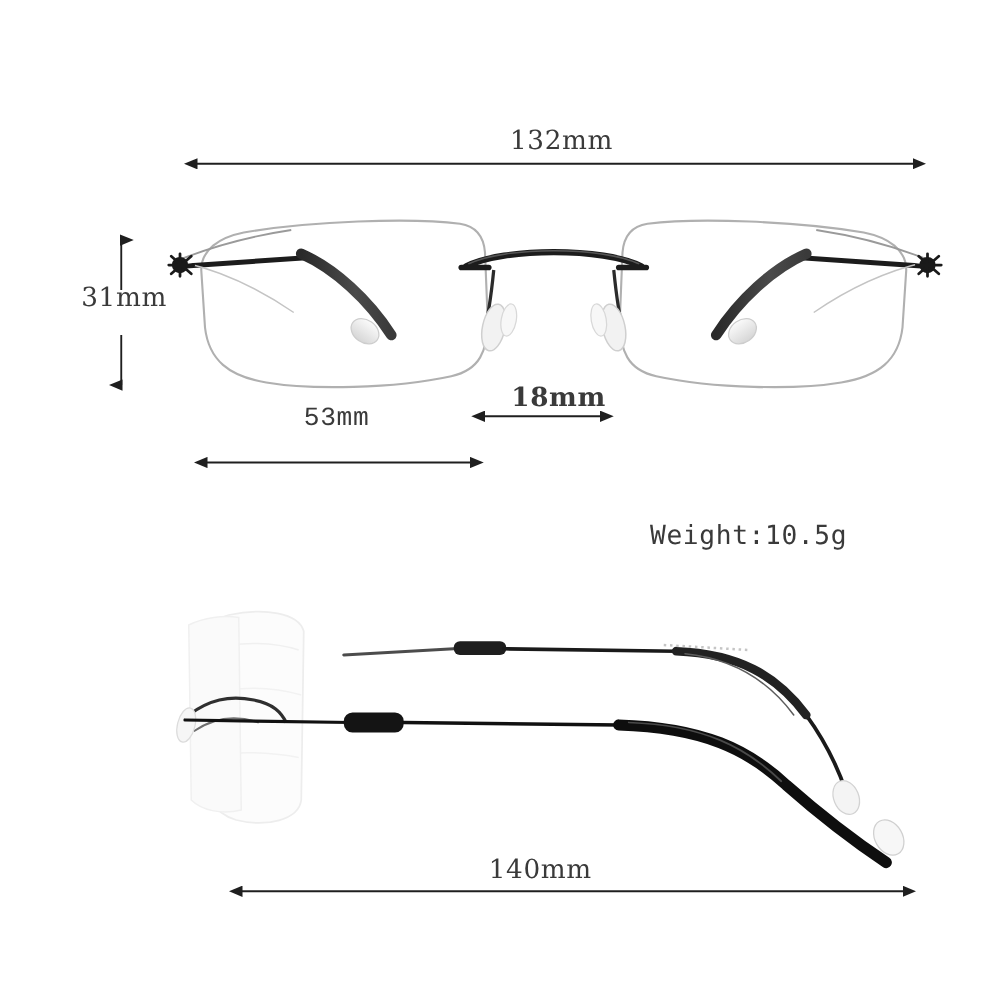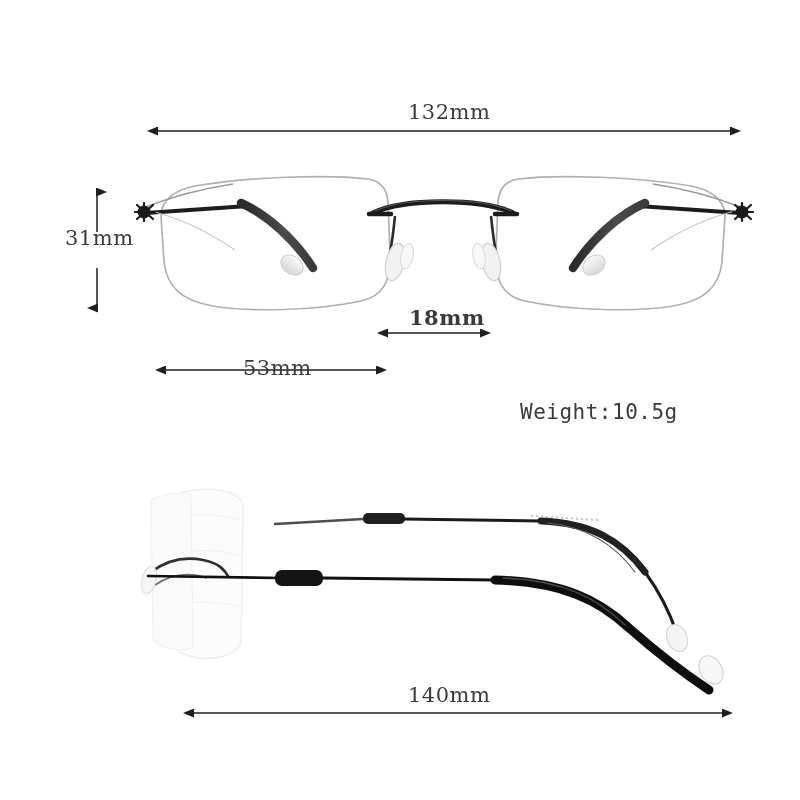--- a/index.html
+++ b/index.html
@@ -217,19 +217,19 @@
 
     <line x1="150" y1="713" x2="680" y2="713" stroke="#1f1f1f" stroke-width="1.5" marker-start="url(#arrL)" marker-end="url(#arrR)"></line>
   </svg>
 
   <div class="dim-label" style="left:365px; top:100px;">132mm</div>
 
   <div class="dim-label" style="left:22px; top:226px;">31mm</div>
 
   <div class="dim-label" style="left:366px; top:305px;font-weight:bold;">18mm</div>
 
-  <div class="dim-label" style="left:200px; top:356px;">53mm</div>
-
-  <div class="weight-label" style="left:477px; top:400px;">Weight:10.5g</div>
-
-  <div class="dim-label" style="left:365px; top:683px;">140mm</div>
+  <div class="dim-label" style="left:200px; top:324px;font-family:Liberation Mono, monospace;">53mm</div>
+
+  <div class="weight-label" style="left:477px; top:416px;">Weight:10.5g</div>
+
+  <div class="dim-label" style="left:348px; top:683px;">140mm</div>
 
 </div>
 
 </body></html>

